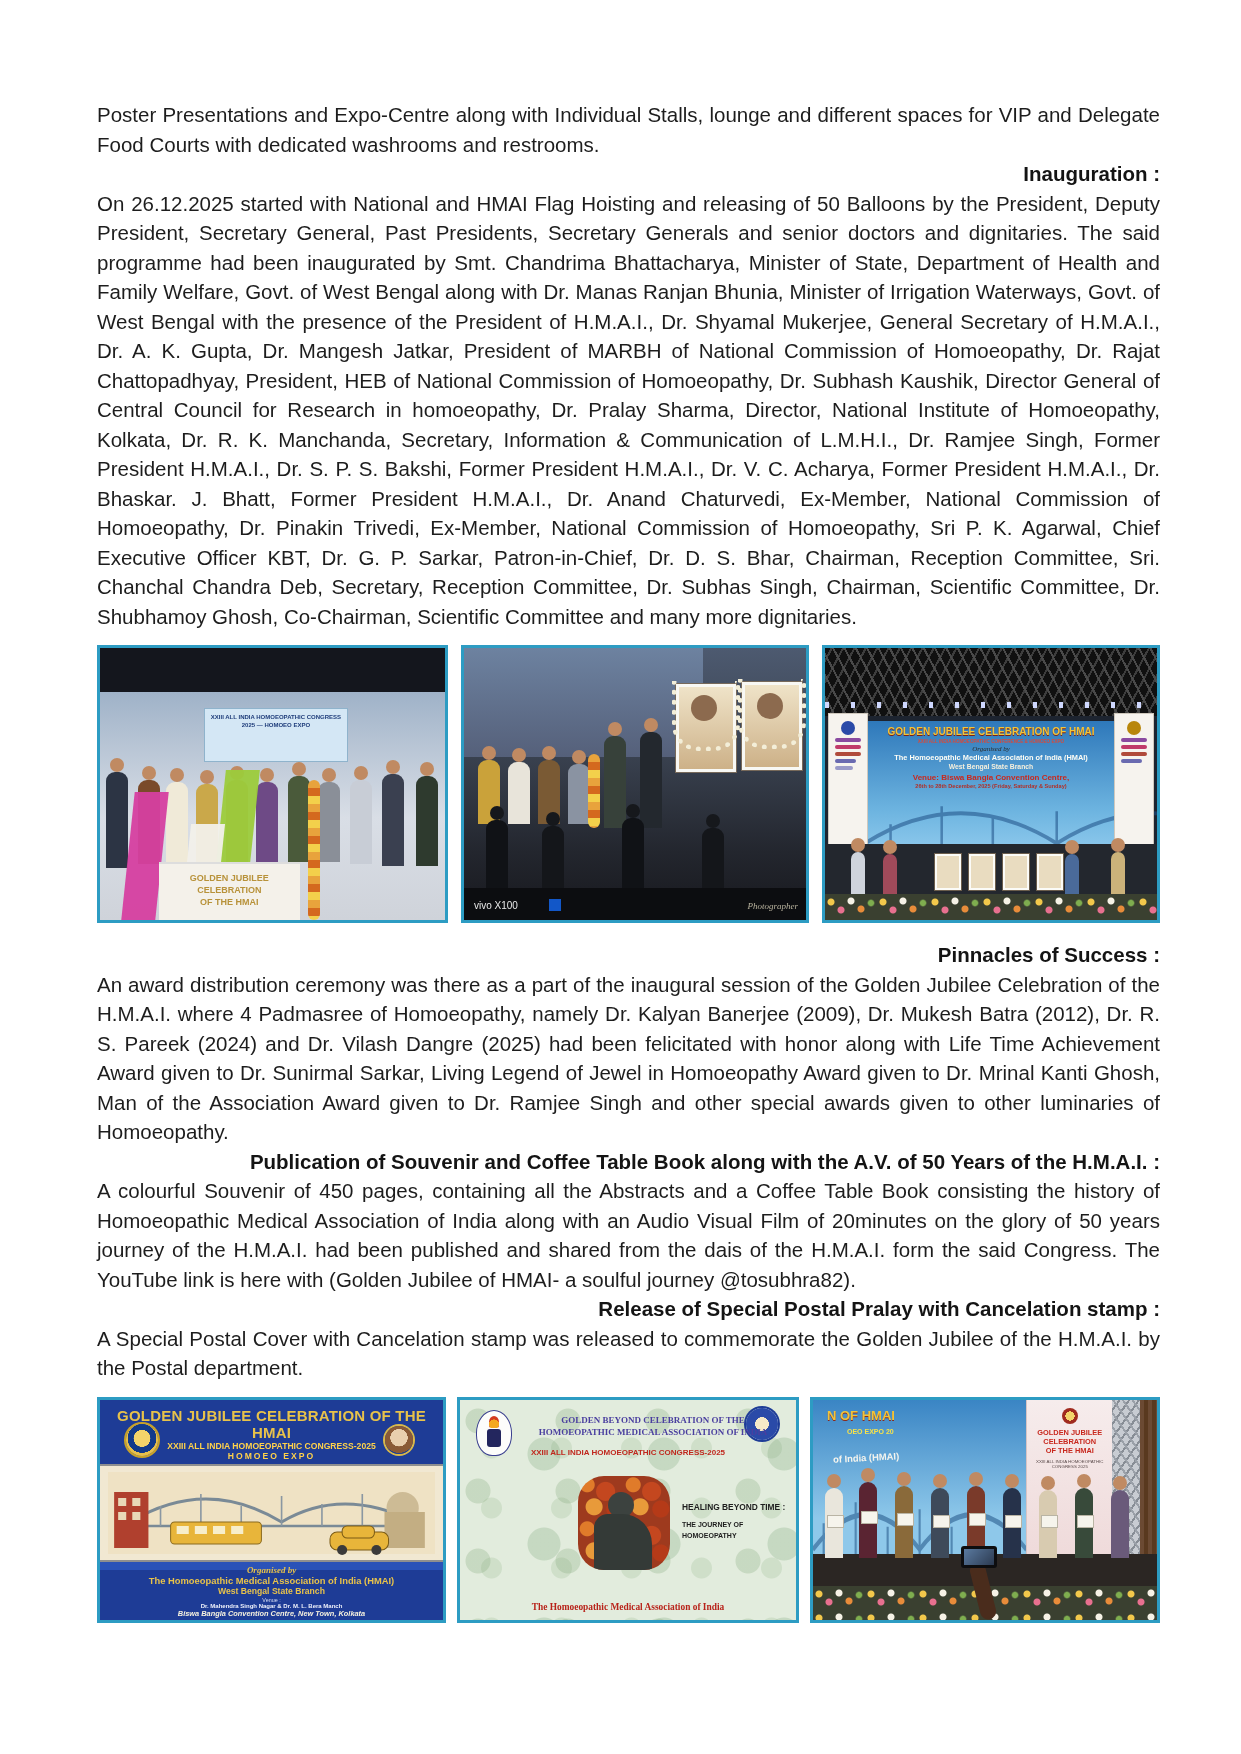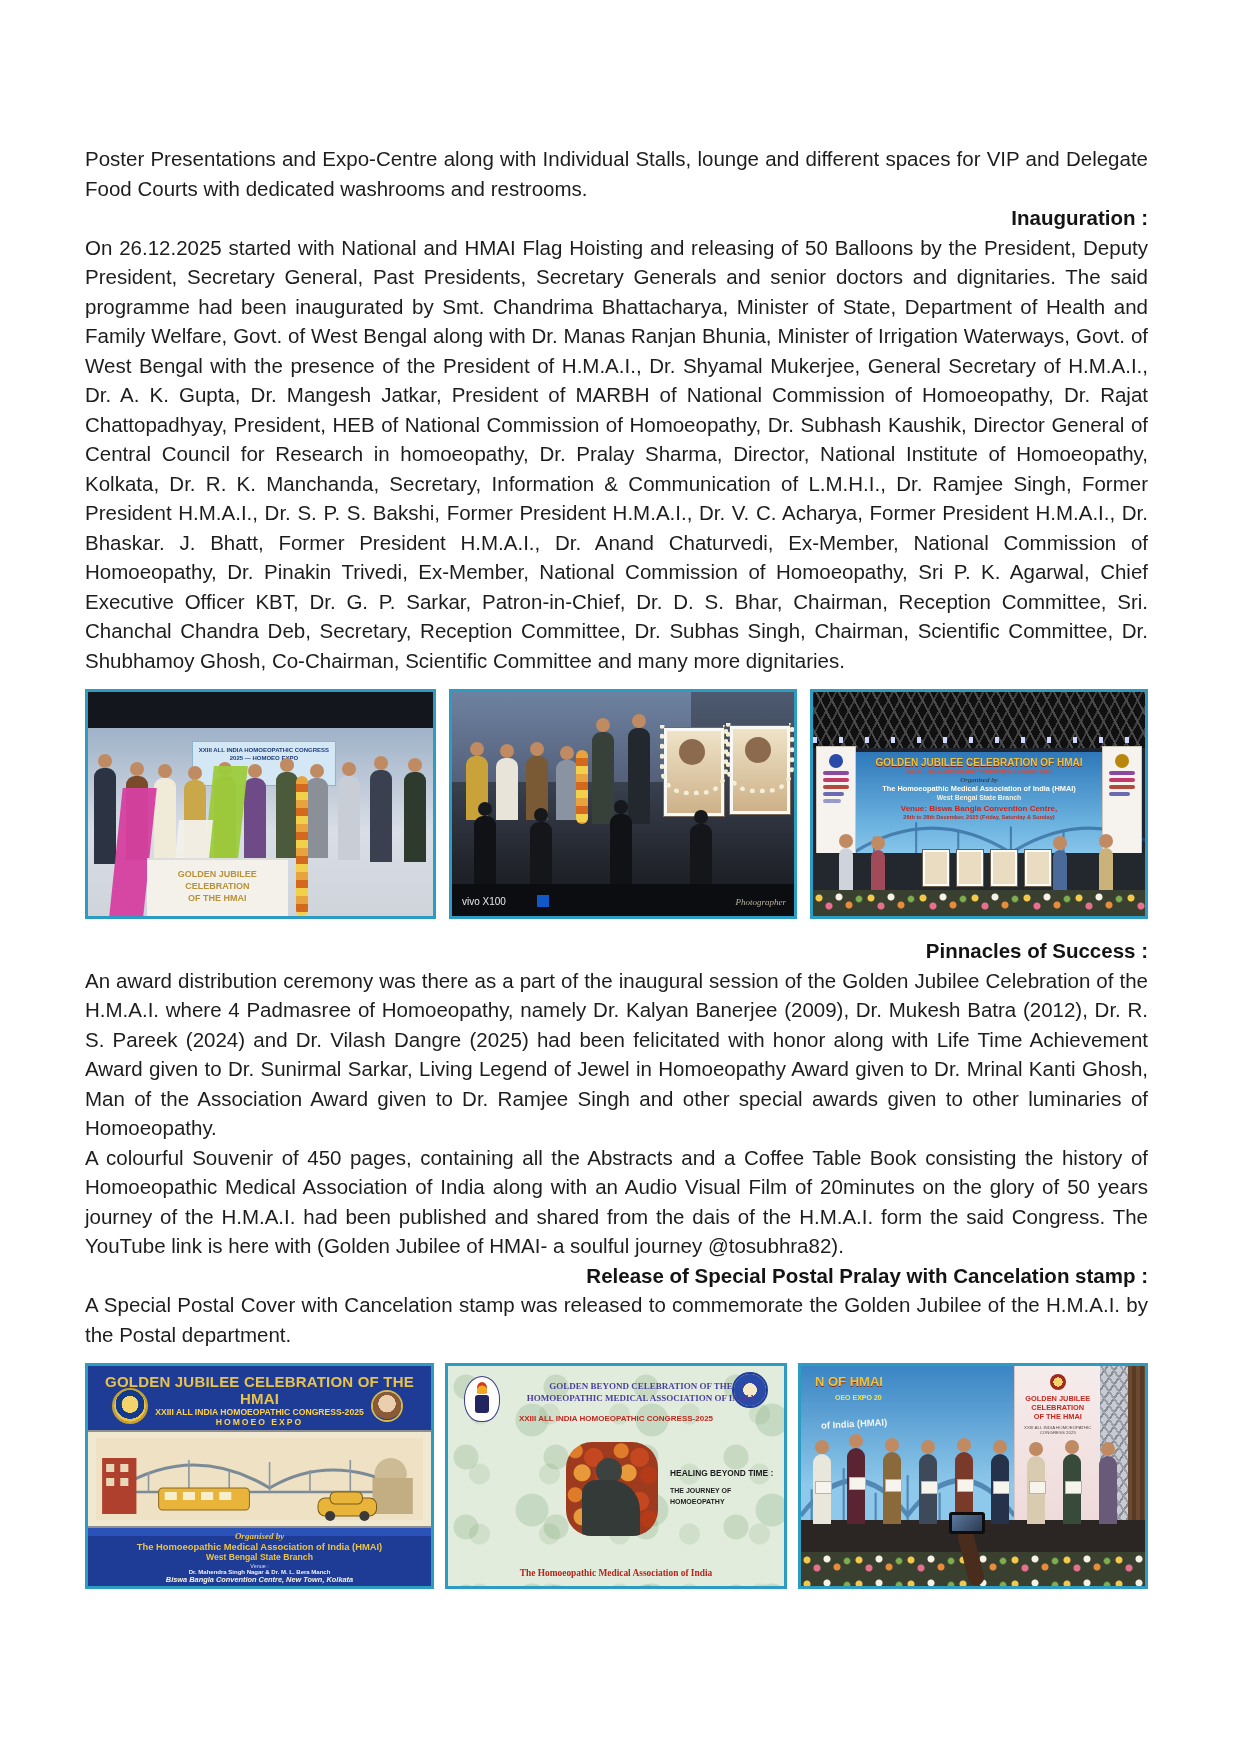--- a/index.html
+++ b/index.html
@@ -1,25 +1,25 @@
 <!DOCTYPE html>
 <html><head>
 <meta charset="utf-8">
 <style>
   html,body{margin:0;padding:0;background:#fff;}
   .page{position:relative;width:1241px;height:1754px;background:#fff;overflow:hidden;
         font-family:"Liberation Sans",sans-serif;color:#1d1d1d;}
-  .content{position:absolute;left:85px;top:100px;width:1063px;margin-top:44px;}
+  .content{position:absolute;left:97px;top:100px;width:1063px;}
   p.body{margin:0;font-size:20.5px;line-height:29.5px;text-align:justify;color:#1d1d1d;}
   h3.head{margin:0;font-size:20.5px;line-height:29.5px;font-weight:700;color:#141414;text-align:right;}
 
   
   .strip{display:flex;justify-content:space-between;margin:14px 0 17px 0;}
   .ph{position:relative;border:3px solid #2d9cc3;box-sizing:border-box;overflow:hidden;background:#1d2430;}
-  .s1 .ph{height:230px;}
+  .s1 .ph{height:278px;}
   .s2 .ph{height:226px;}
   .w1{width:351px}.w2{width:348px}.w3{width:338px}
   .w4{width:349px}.w5{width:342px}.w6{width:350px}
   .abs{position:absolute;box-sizing:border-box;}
 
   
   .person{position:absolute;width:22px;height:62px;border-radius:9px 9px 0 0;}
   .person::before{content:"";position:absolute;top:-14px;left:50%;transform:translateX(-50%);
       width:14px;height:14px;border-radius:50%;background:#c08a62;}
   .sil::before{background:#16181c;}
@@ -216,20 +216,21 @@
         <div class="mini-portrait" style="left:144px;bottom:30px"></div>
         <div class="mini-portrait" style="left:178px;bottom:30px"></div>
         <div class="mini-portrait" style="left:212px;bottom:30px"></div>
         <div class="flowerband"></div>
       </figure>
     </div>
 
     <h3 class="head">Pinnacles of Success :</h3>
     <p class="body">An award distribution ceremony was there as a part of the inaugural session of the Golden Jubilee Celebration of the H.M.A.I. where 4 Padmasree of Homoeopathy, namely Dr. Kalyan Banerjee (2009), Dr. Mukesh Batra (2012), Dr. R. S. Pareek (2024) and Dr. Vilash Dangre (2025) had been felicitated with honor along with Life Time Achievement Award given to Dr. Sunirmal Sarkar, Living Legend of Jewel in Homoeopathy Award given to Dr. Mrinal Kanti Ghosh, Man of the Association Award given to Dr. Ramjee Singh and other special awards given to other luminaries of Homoeopathy.</p>
 
+    <h3 class="head">Publication of Souvenir and Coffee Table Book along with the A.V. of 50 Years of the H.M.A.I. :</h3>
     <p class="body">A colourful Souvenir of 450 pages, containing all the Abstracts and a Coffee Table Book consisting the history of Homoeopathic Medical Association of India along with an Audio Visual Film of 20minutes on the glory of 50 years journey of the H.M.A.I. had been published and shared from the dais of the H.M.A.I. form the said Congress. The YouTube link is here with (Golden Jubilee of HMAI- a soulful journey @tosubhra82).</p>
 
     <h3 class="head">Release of Special Postal Pralay with Cancelation stamp :</h3>
     <p class="body">A Special Postal Cover with Cancelation stamp was released to commemorate the Golden Jubilee of the H.M.A.I. by the Postal department.</p>
 
     <div class="strip s2">
 
       <figure class="ph w4" style="margin:0;background:#f1e8d2">
         <div class="abs c1-head">
           <div class="gold" style="font-weight:700;font-size:15px;letter-spacing:.2px">GOLDEN JUBILEE CELEBRATION OF THE HMAI</div>

